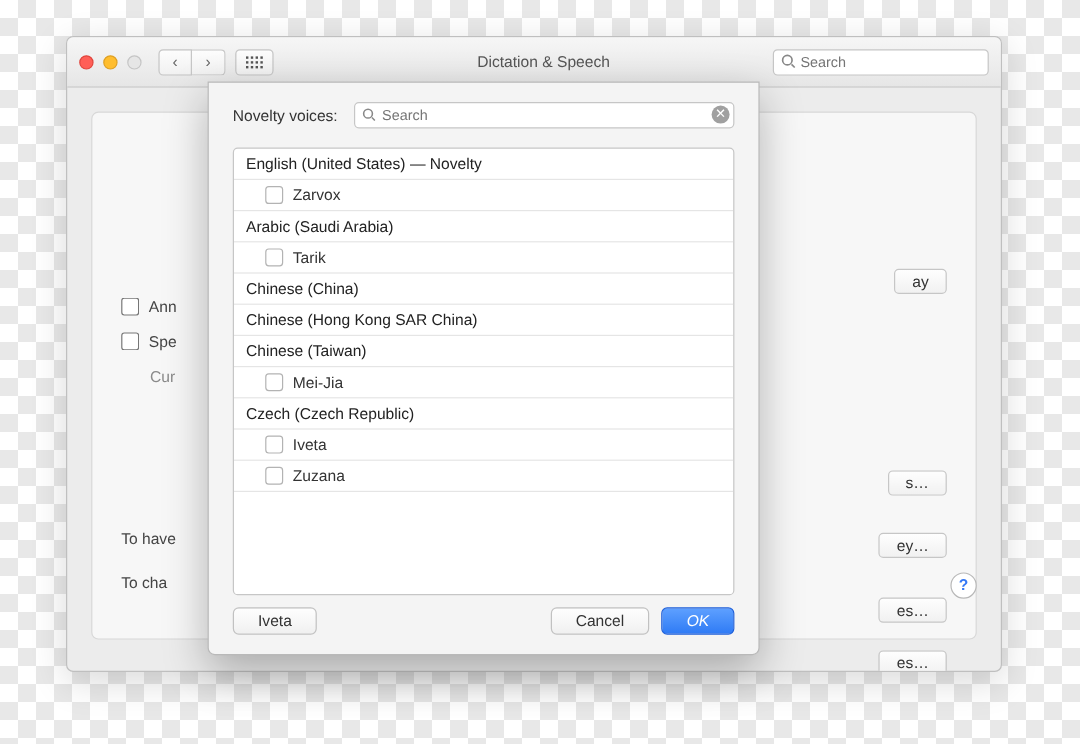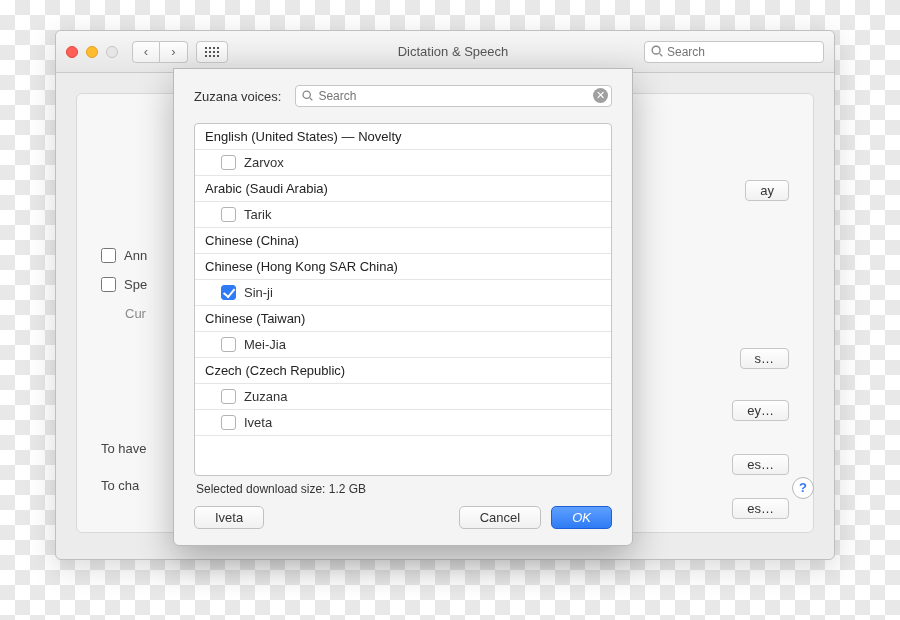--- a/index.html
+++ b/index.html
@@ -83,21 +83,21 @@
   }
   .bg-check { display:flex; align-items:center; gap:8px; margin:14px 0; color:#444; font-size:13px;}
   .bg-check input{ width:15px; height:15px; }
   .bg-label{ color:#8a8a8a; margin-left:24px; }
   .bg-lines{ margin-top:120px; }
   .bg-line{ margin:22px 0; color:#444; }
   .bg-btn {
     position:absolute; right:24px;
     padding:2px 14px; font-size:13px;
     background:linear-gradient(#fefefe,#f1f1f1);
-    border:1px solid #c6c6c6; border-radius:4px; color:#333;
+    border:1px solid #c6c6c6; border-radius:4px; color:#333;margin-top:44px;
   }
   .help {
     position:absolute; right:20px; bottom:60px;
     width:22px; height:22px; border-radius:50%;
     border:1px solid #b8b8b8; background:#fff;
     color:#3478f6; text-align:center; line-height:20px; font-weight:bold;
   }
   
   .sheet {
     position:absolute; left:173px; top:68px;
@@ -221,21 +221,21 @@
         <div class="bg-line">To cha</div>
         <button class="bg-btn" style="top:404px">es…</button>
       </div>
     </div>
     <div class="help">?</div>
   </div>
 </div>
 
 <div class="sheet">
   <div class="sheet-header">
-    <span class="label">Zuzana voices:</span>
+    <span class="label">Novelty voices:</span>
     <div class="sheet-search">
       <svg class="mag" viewBox="0 0 16 16">
           <circle cx="7" cy="7" r="4.5"></circle>
           <line x1="11" y1="11" x2="14" y2="14"></line>
         </svg>
       <input type="text" placeholder="Search" style="">
       <div class="clear">✕</div>
     </div>
   </div>
 
@@ -245,41 +245,36 @@
         <span class="cbox"></span>
         <span>Zarvox</span>
       </div>
       <div class="row group">Arabic (Saudi Arabia)</div>
       <div class="row voice">
         <span class="cbox"></span>
         <span>Tarik</span>
       </div>
       <div class="row group">Chinese (China)</div>
       <div class="row group">Chinese (Hong Kong SAR China)</div>
-      <div class="row voice">
-        <span class="cbox checked"></span>
-        <span>Sin-ji</span>
-      </div>
       <div class="row group">Chinese (Taiwan)</div>
       <div class="row voice">
         <span class="cbox"></span>
         <span>Mei-Jia</span>
       </div>
       <div class="row group">Czech (Czech Republic)</div>
       <div class="row voice">
         <span class="cbox"></span>
+        <span>Iveta</span>
+      </div>
+      <div class="row voice">
+        <span class="cbox"></span>
         <span>Zuzana</span>
       </div>
-      <div class="row voice">
-        <span class="cbox"></span>
-        <span>Iveta</span>
-      </div>
-    </div>
-
-  <div class="dlsize">Selected download size: 1.2 GB</div>
+    </div>
+
 
   <div class="footer">
     <button class="btn">Iveta</button>
     <div class="spacer"></div>
     <button class="btn">Cancel</button>
     <div style="width:10px"></div>
     <button class="btn primary">OK</button>
   </div>
 </div>
 

